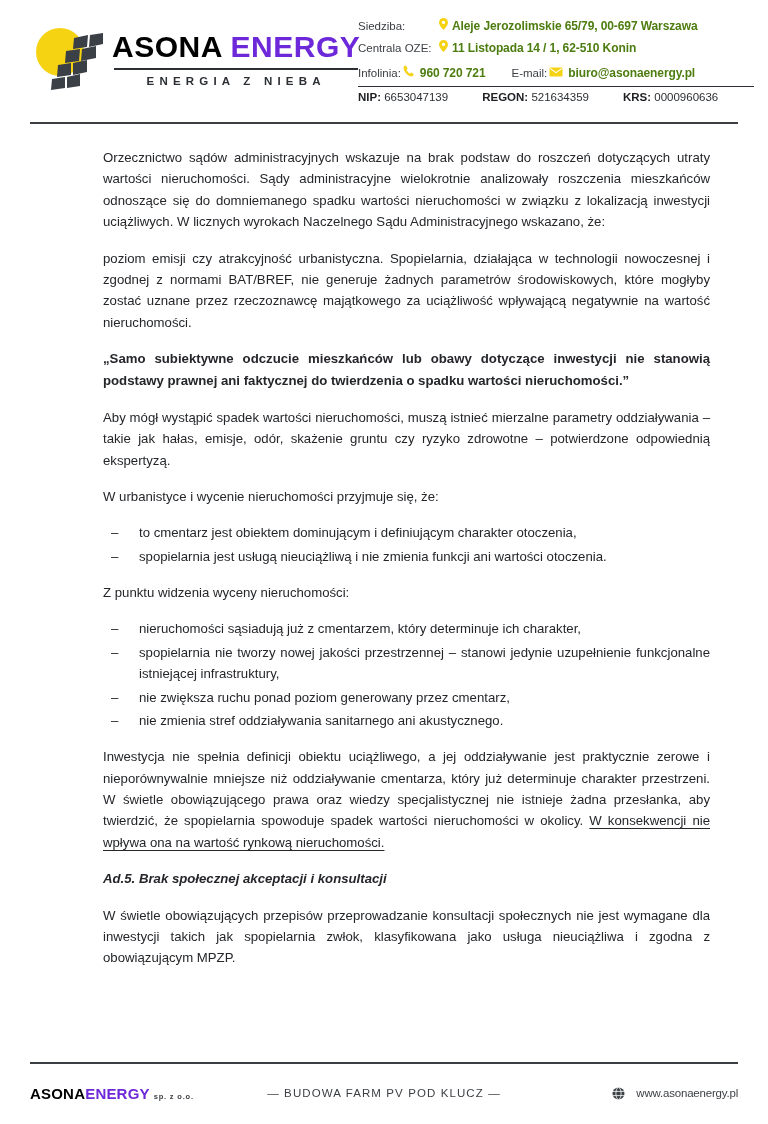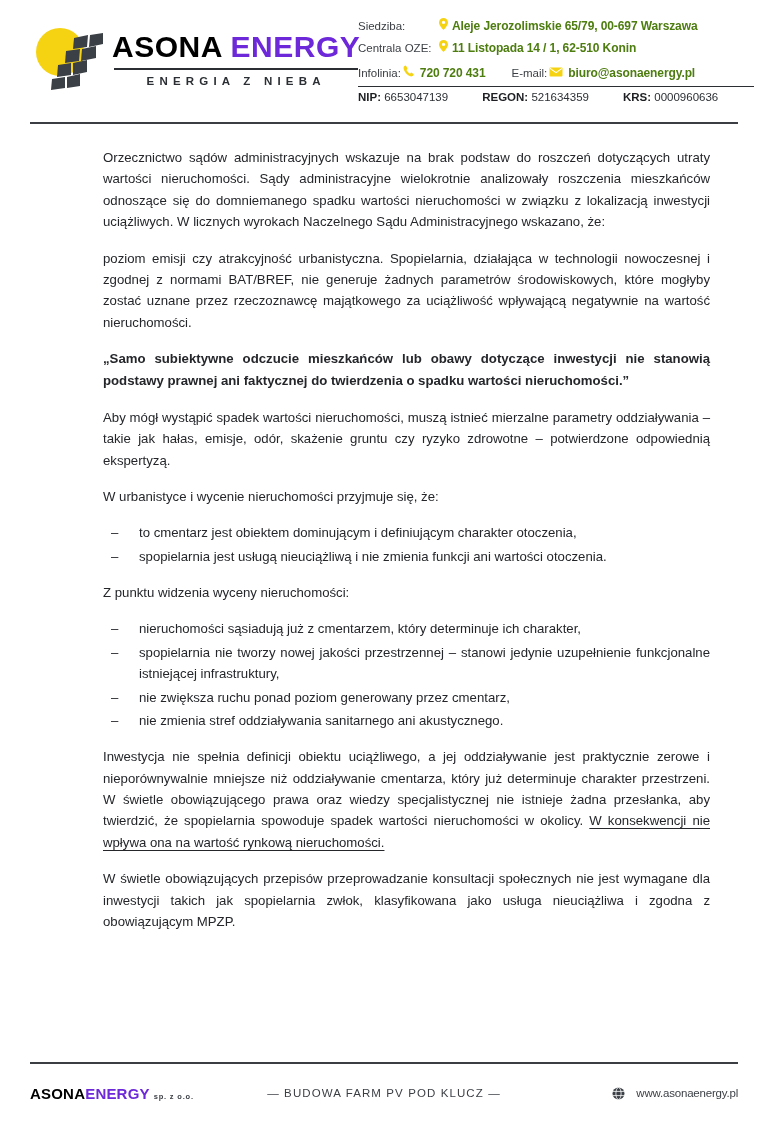--- a/index.html
+++ b/index.html
@@ -296,21 +296,21 @@
       <span class="c-val">11 Listopada 14 / 1, 62-510 Konin</span>
     </div>
 
     <div class="c-row c-row-inline" style="margin-top:10px;">
       <span class="c-label">Infolinia:</span>
       <span class="icon-inline">
         <svg width="12" height="12" viewBox="0 0 12 12" xmlns="http://www.w3.org/2000/svg">
           <path d="M2.2 0.6C1.3 0.9 0.4 2.1 0.6 3.4C1 6.4 4 10.1 7.3 11.3C8.6 11.8 10 11 10.6 10.1C10.9 9.6 10.8 9.3 10.4 9L8.7 7.8C8.3 7.5 8 7.6 7.7 7.9L7 8.7C5.6 8 4.1 6.4 3.5 5L4.3 4.3C4.6 4 4.6 3.7 4.4 3.3L3.3 1.3C3 0.8 2.7 0.5 2.2 0.6Z" fill="#f5d313"></path>
         </svg>
       </span>
-      <span class="c-val">720 720 431</span>
+      <span class="c-val">960 720 721</span>
       <span class="c-gap"></span>
       <span class="c-label">E-mail:</span>
       <span class="icon-inline">
         <svg width="14" height="10" viewBox="0 0 14 10" xmlns="http://www.w3.org/2000/svg">
           <rect x="0.5" y="0.5" width="13" height="9" rx="1" fill="#f5d313"></rect>
           <path d="M1 1.4L7 5.6L13 1.4" stroke="#ffffff" stroke-width="1.1" fill="none"></path>
         </svg>
       </span>
       <span class="c-val">biuro@asonaenergy.pl</span>
     </div>
@@ -355,20 +355,21 @@
   <p class="lead-in">Z punktu widzenia wyceny nieruchomości:</p>
   <ul class="dashlist">
     <li><span class="dash">–</span><span>nieruchomości sąsiadują już z cmentarzem, który determinuje ich charakter,</span></li>
     <li><span class="dash">–</span><span>spopielarnia nie tworzy nowej jakości przestrzennej – stanowi jedynie uzupełnienie funkcjonalne istniejącej infrastruktury,</span></li>
     <li><span class="dash">–</span><span>nie zwiększa ruchu ponad poziom generowany przez cmentarz,</span></li>
     <li><span class="dash">–</span><span>nie zmienia stref oddziaływania sanitarnego ani akustycznego.</span></li>
   </ul>
 
   <p><span>Inwestycja nie spełnia definicji obiektu uciążliwego, a jej oddziaływanie jest praktycznie zerowe i nieporównywalnie mniejsze niż oddziaływanie cmentarza, który już determinuje charakter przestrzeni. W świetle obowiązującego prawa oraz wiedzy specjalistycznej nie istnieje żadna przesłanka, aby twierdzić, że spopielarnia spowoduje spadek wartości nieruchomości w okolicy. </span><span class="u">W konsekwencji nie wpływa ona na wartość rynkową nieruchomości.</span></p>
 
+  <p class="section-head">Ad.5. Brak społecznej akceptacji i konsultacji</p>
 
   <p>W świetle obowiązujących przepisów przeprowadzanie konsultacji społecznych nie jest wymagane dla inwestycji takich jak spopielarnia zwłok, klasyfikowana jako usługa nieuciążliwa i zgodna z obowiązującym MPZP.</p>
 </div>
 
 <div class="footer-rule"></div>
 <div class="footer">
   <div class="f-left">
     <span class="f-logo">
       <span class="logo-asona">ASONA</span><span class="logo-energy">ENERGY</span>
     </span>

